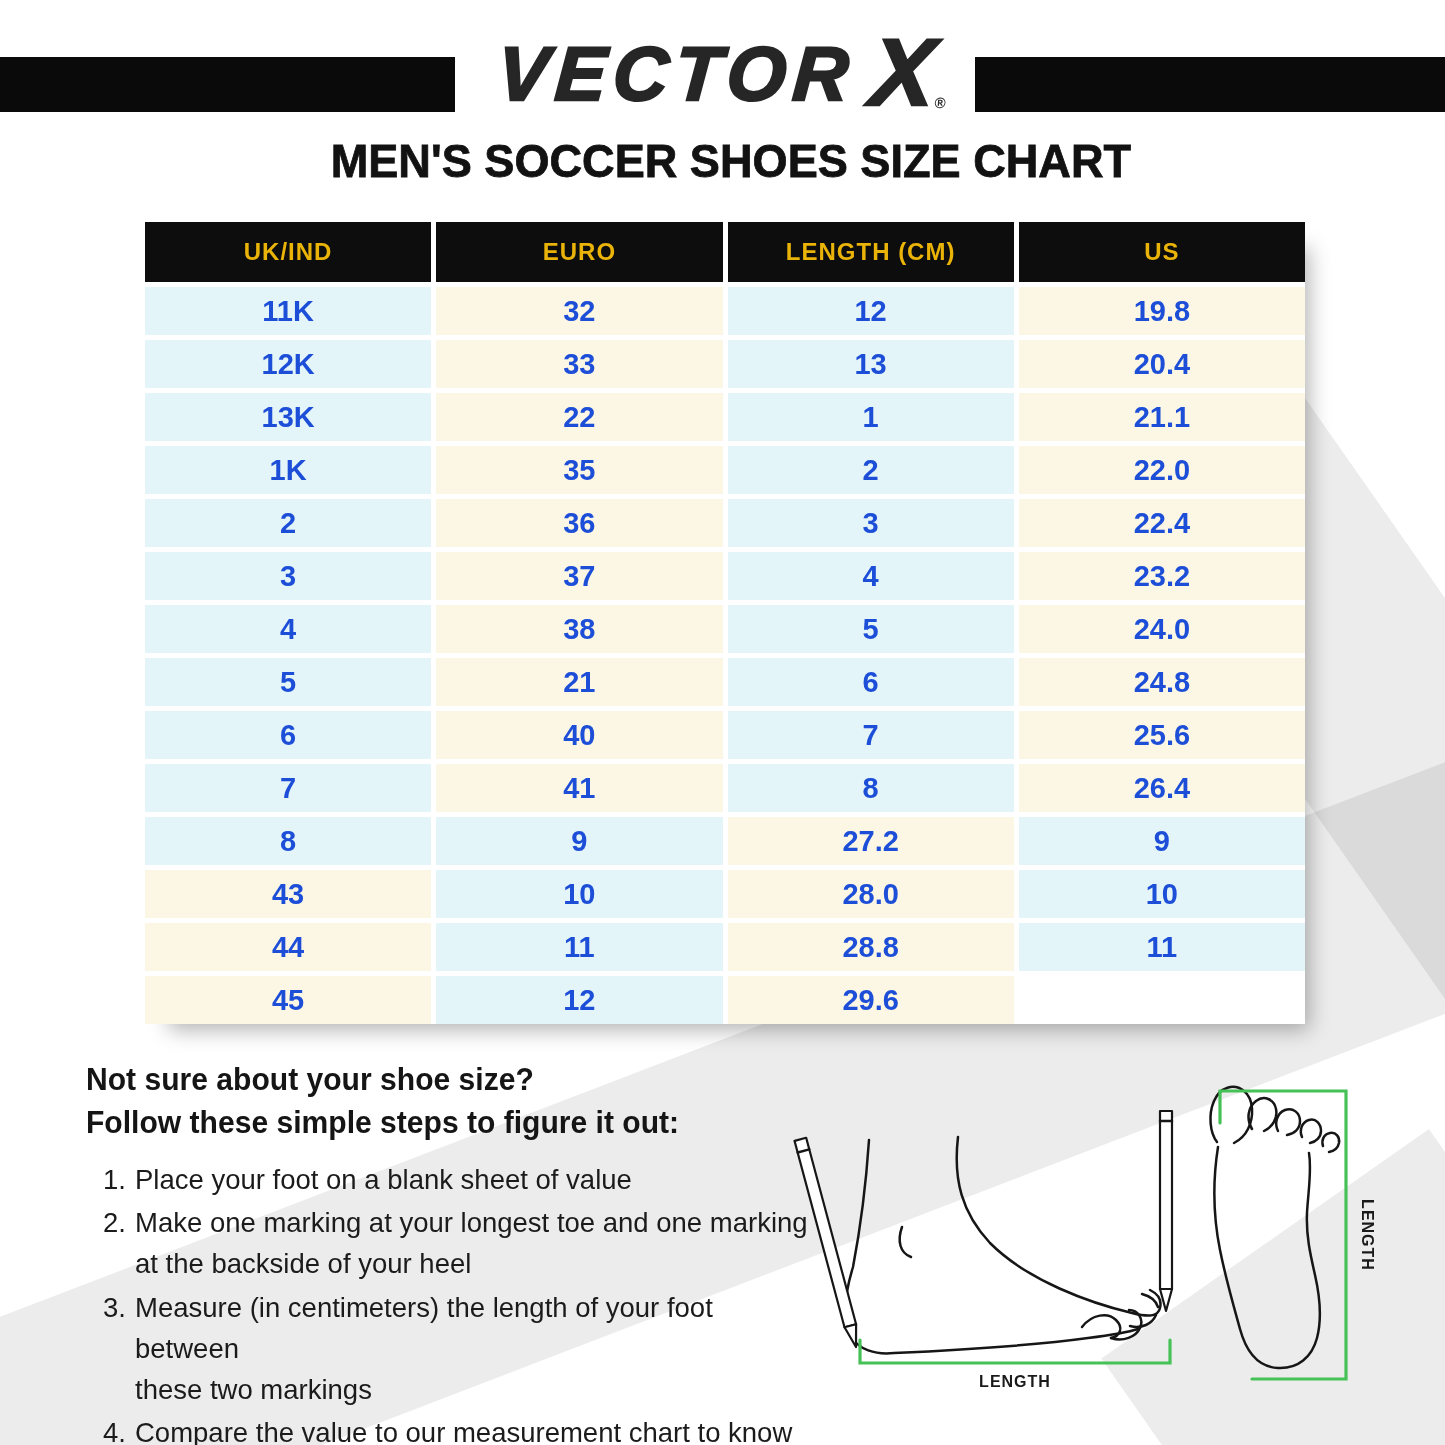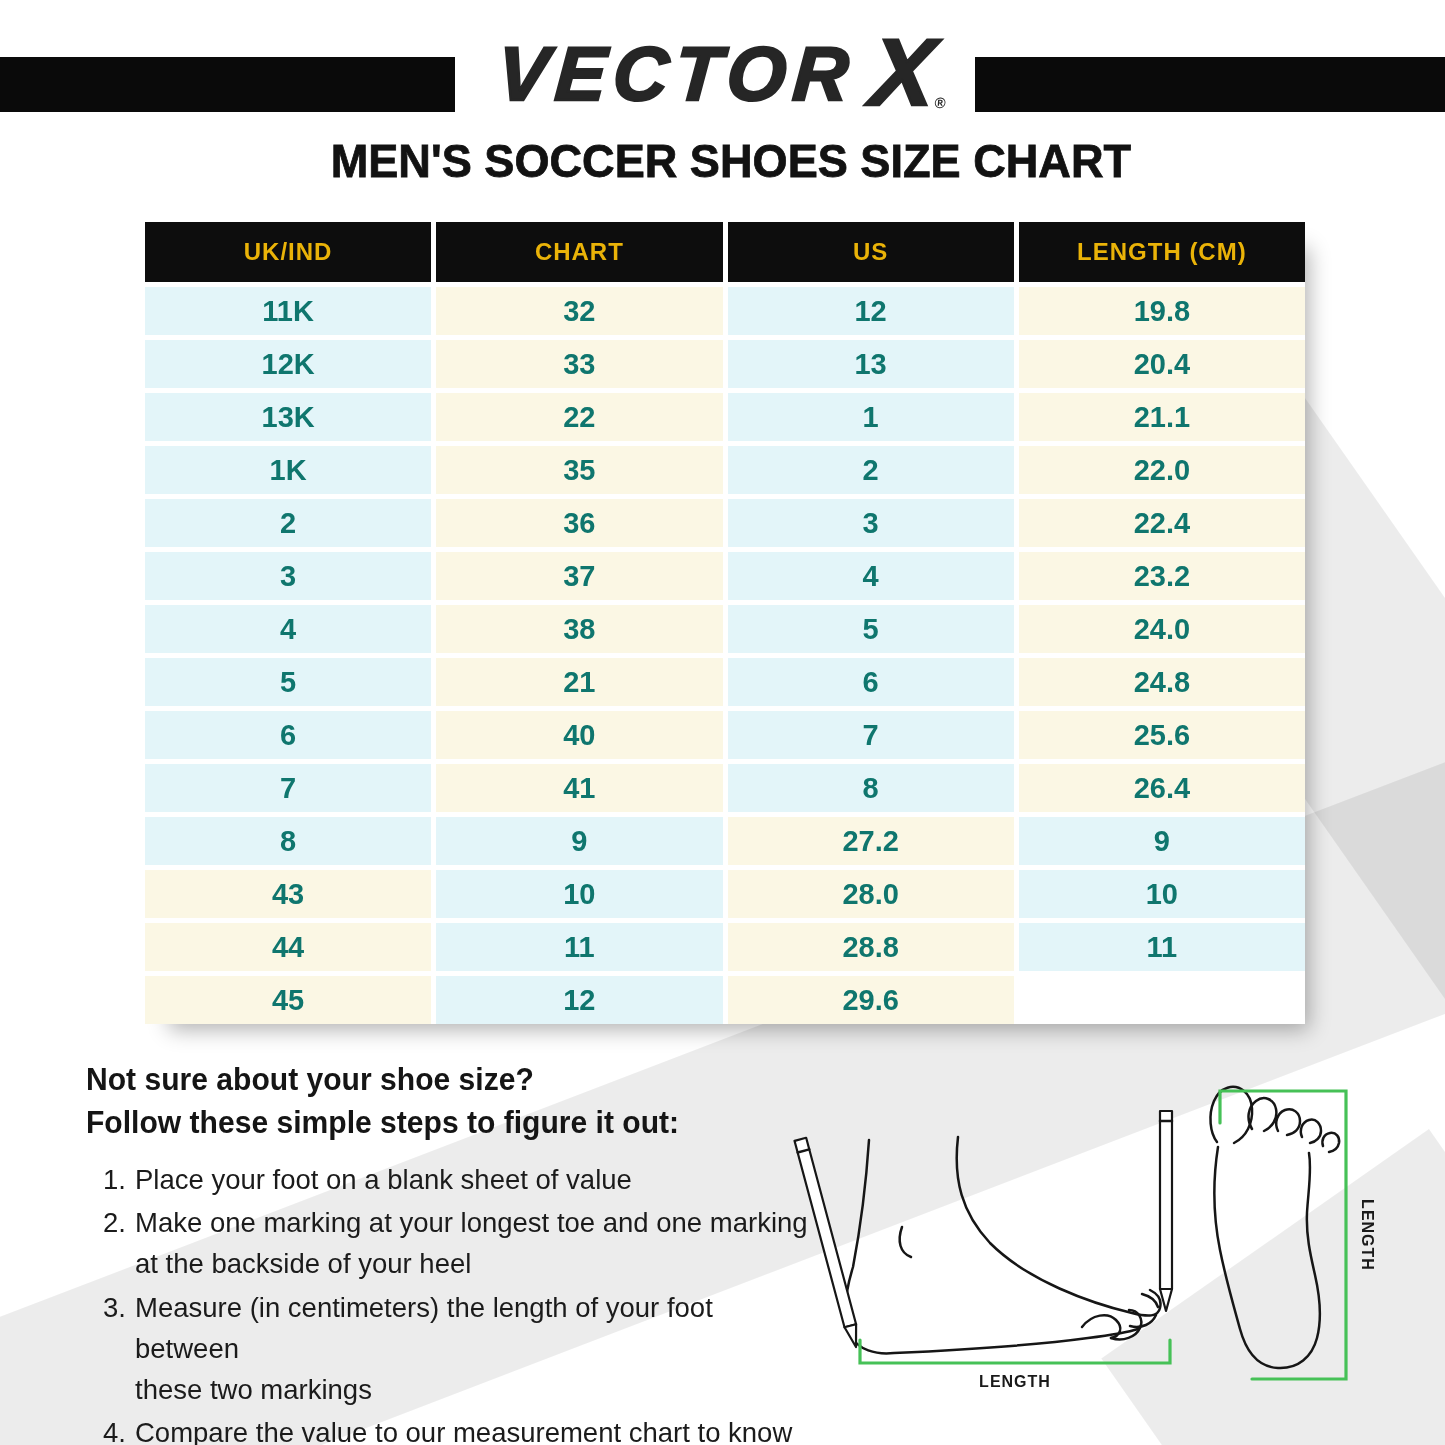--- a/index.html
+++ b/index.html
@@ -29,21 +29,21 @@
   .title{display:inline-block;font-size:47px;font-weight:bold;color:#121212;
          -webkit-text-stroke:0.8px #121212;transform:scaleX(0.96);letter-spacing:0px;}
 
   
   .size-table{position:absolute;left:145px;top:222px;width:1160px;
               box-shadow:14px 16px 20px -10px rgba(0,0,0,0.30);}
   .tgrid{display:grid;grid-template-columns:repeat(4,1fr);gap:5px;background:#ffffff;}
   .hcell{background:var(--header-bg,#0d0d0d);color:#eab308;font-weight:bold;font-size:24px;
          height:60px;display:flex;align-items:center;justify-content:center;letter-spacing:1px;}
   .cell{height:48px;display:flex;align-items:center;justify-content:center;
-        font-size:29px;font-weight:bold;color:#0f766e;}
+        font-size:29px;font-weight:bold;color:#1d4ed8;}
   .c0,.c2{background:var(--col-blue,#e3f5f9);}
   .c1,.c3{background:var(--col-cream,#fbf7e4);}
 
   
   .guide{position:absolute;left:86px;top:1058px;width:730px;}
   .gh{font-size:31px;font-weight:bold;color:#151515;line-height:1.4;
       transform:scaleX(0.97);transform-origin:left;white-space:nowrap;}
   .steps{list-style:none;margin:14px 0 0 0;padding:0;}
   .steps li{display:grid;grid-template-columns:40px 1fr;column-gap:9px;
             font-size:27.5px;line-height:1.5;color:#1b1b1b;margin-bottom:2px;}
@@ -77,23 +77,23 @@
     </span>
   </div>
 
   <div class="title-wrap">
     <span class="title">MEN'S SOCCER SHOES SIZE CHART</span>
   </div>
 
   <div class="size-table">
     <div class="tgrid">
         <div class="hcell">UK/IND</div>
-        <div class="hcell">CHART</div>
+        <div class="hcell">EURO</div>
+        <div class="hcell">LENGTH (CM)</div>
         <div class="hcell">US</div>
-        <div class="hcell">LENGTH (CM)</div>
         <div class="cell c0">11K</div>
         <div class="cell c1">32</div>
         <div class="cell c2">12</div>
         <div class="cell c3">19.8</div>
         <div class="cell c0">12K</div>
         <div class="cell c1">33</div>
         <div class="cell c2">13</div>
         <div class="cell c3">20.4</div>
         <div class="cell c0">13K</div>
         <div class="cell c1">22</div>

